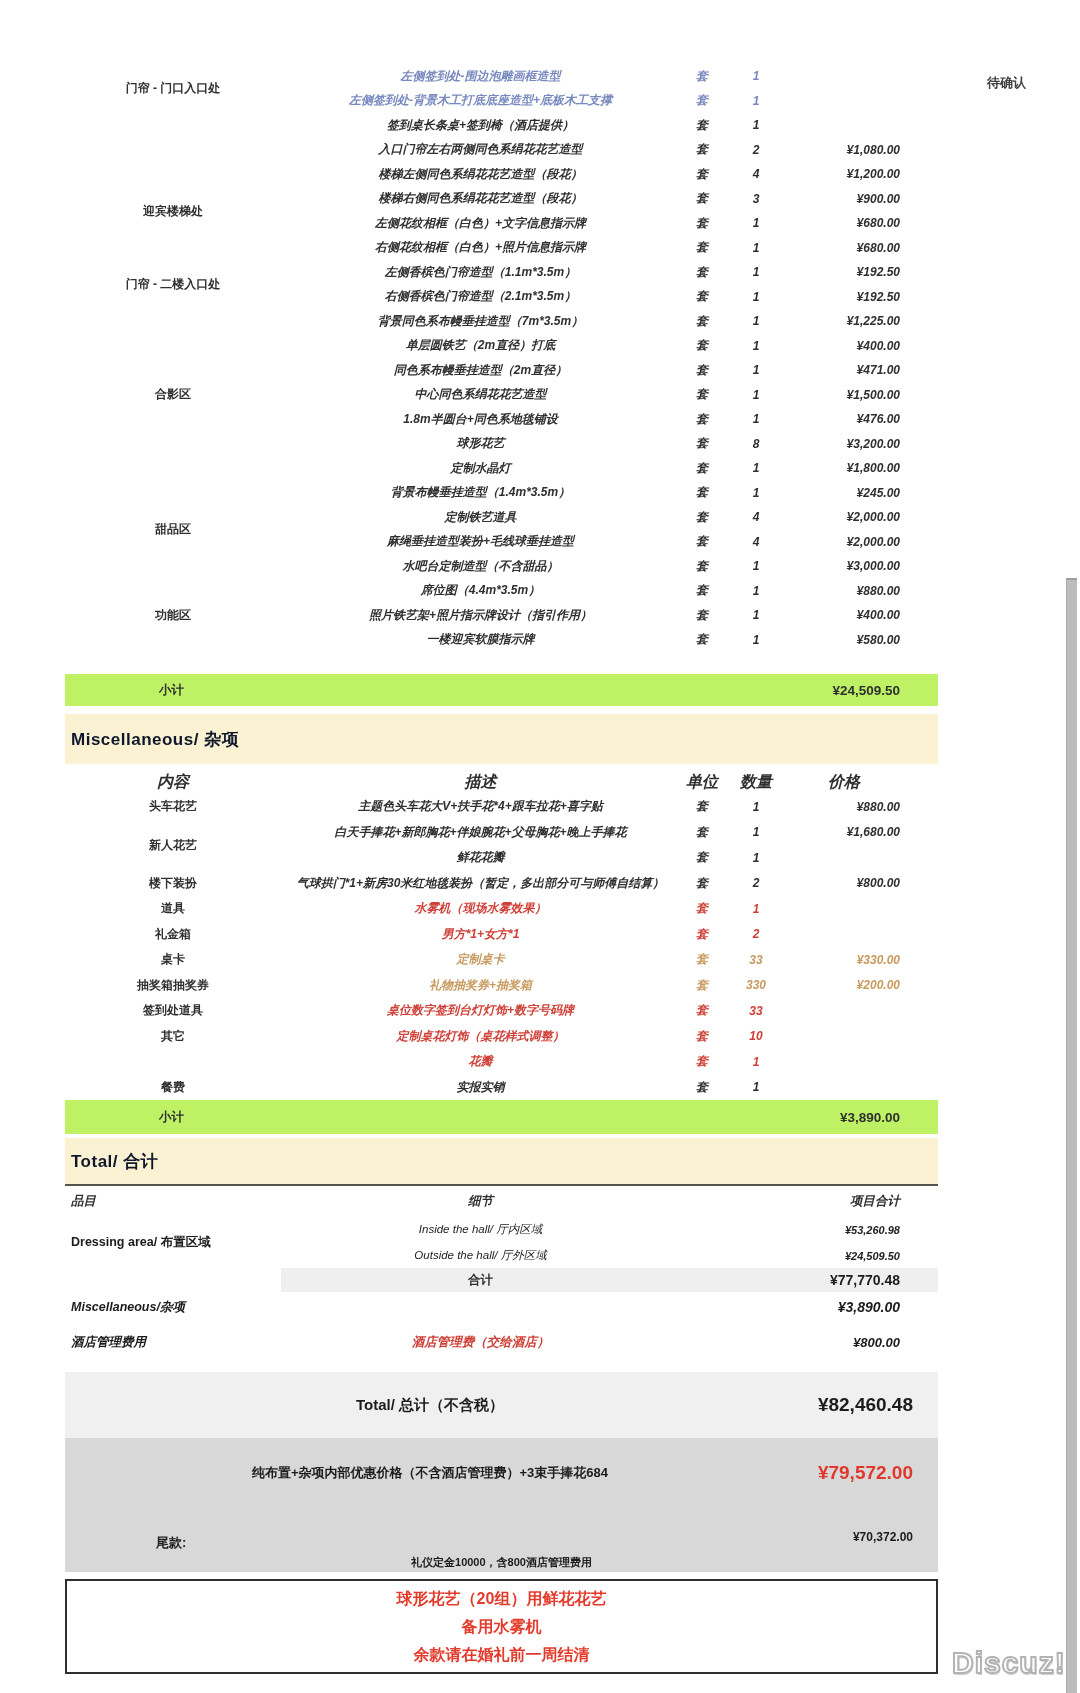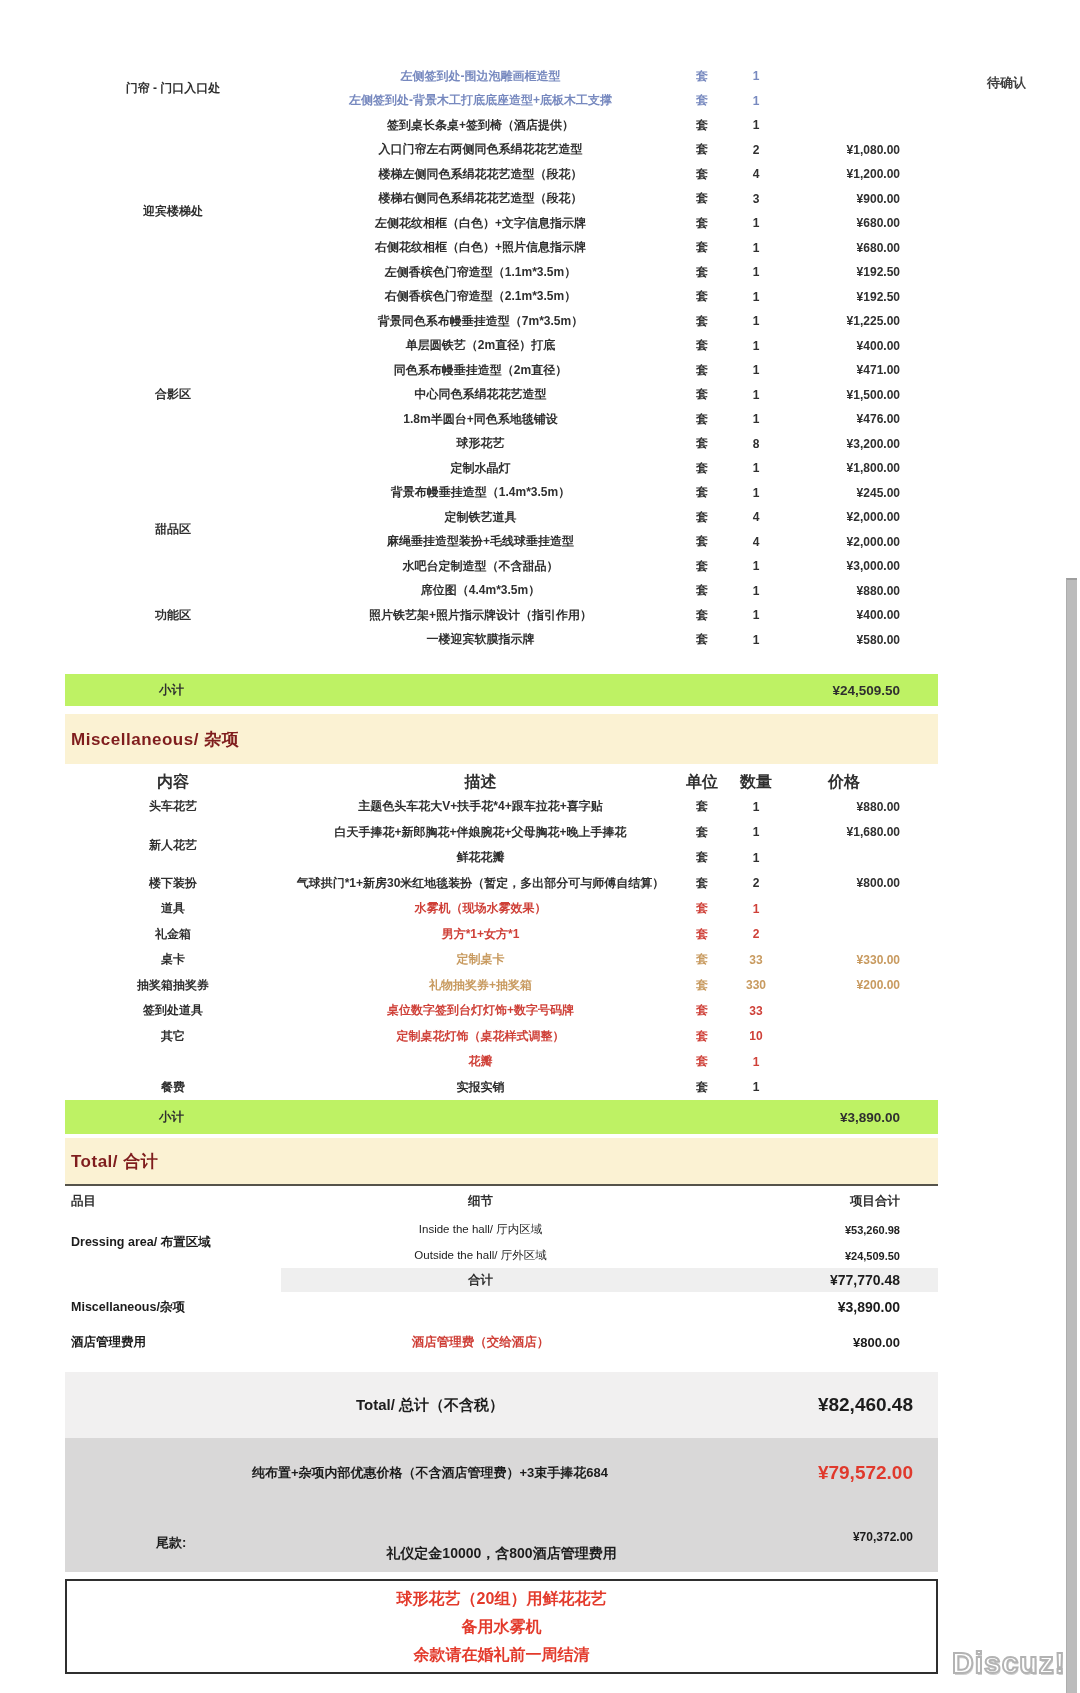--- a/index.html
+++ b/index.html
@@ -4,41 +4,41 @@
 <style>
   * { margin:0; padding:0; box-sizing:border-box; }
   html,body { background:#ffffff; }
   .page { position:relative; width:1080px; height:1693px; background:#fff; overflow:hidden;
           font-family:"Liberation Sans","DejaVu Sans",sans-serif; color:#2f2f2f; }
   .content { width:873px; margin-left:65px; }
   .spacer-top { height:64px; }
   .gap22{height:22px} .gap8{height:8px} .gap6{height:6px} .gap4{height:4px} .gap10{height:10px}
 
   .table-wrap { position:relative; }
-  .row { display:flex; align-items:center; white-space:nowrap; }
+  .row { display:flex; align-items:center; white-space:nowrap;font-style:italic; }
   .row.item { font-size:12px; font-weight:600; }
   .c-zone { width:216px; flex:none; }
   .c-desc { flex:1; text-align:center; }
   .c-unit { width:44px; flex:none; text-align:center; }
   .c-qty  { width:64px; flex:none; text-align:center; }
   .c-price{ width:112px; flex:none; text-align:right; }
   .c-end  { width:38px; flex:none; }
   .item.black { color:#2f2f2f; }
   .item.blue  { color:#7789bf; }
   .item.red   { color:#cf4038; }
   .item.orange{ color:#c89a5f; }
   .zone-label { position:absolute; left:0; width:216px; display:flex; align-items:center;
                 justify-content:center; font-size:12px; font-weight:600; color:#2f2f2f; }
 
   .band { display:flex; align-items:center; }
   .subtotal { height:32px; background:#bef264; }
   .subtotal .sub-label { padding-left:94px; font-size:12.5px; font-weight:600; flex:1; }
   .subtotal .sub-value { padding-right:38px; font-size:13.5px; font-weight:bold; }
   .cream { height:50px; background:#fbf2d3; padding-left:6px; }
-  .cream .sec-title { font-size:17px; font-weight:bold; color:#7f1d1d; letter-spacing:.5px; }
+  .cream .sec-title { font-size:17px; font-weight:bold; color:#0f172a; letter-spacing:.5px; }
   .cream.total-hd { height:48px; border-bottom:2px solid #55534a; }
 
   .row.thead { height:24px; font-size:16px; font-weight:bold; }
   .thead .c-zone { text-align:center; }
   .thead .c-price { text-align:center; }
 
   .row.thead2 { height:30px; font-size:12.5px; font-weight:bold; }
   .thead2 .c-zone { padding-left:6px; }
   .t-row { font-size:11.5px; font-weight:400; color:#222; }
   .t-val { font-size:11px; font-weight:600; }
@@ -58,22 +58,22 @@
 
   .light-total { position:relative; height:66px; background:#f1f0f0; }
   .light-total .lbl { width:730px; text-align:center; font-size:15px; font-weight:bold; color:#1c1c1c; }
   .big-val { position:absolute; right:25px; top:50%; transform:translateY(-50%);
              font-size:19px; font-weight:bold; color:#1c1c1c; }
   .dark-total { position:relative; height:134px; background:#d9d8d8; }
   .dark-total .line1 { position:absolute; top:26px; left:0; width:730px; text-align:center;
                        font-size:13px; font-weight:bold; color:#1c1c1c; }
   .dark-total .val1 { position:absolute; right:25px; top:24px; font-size:19px; font-weight:bold; color:#e0392c; }
   .dark-total .final-lbl { position:absolute; left:91px; top:96px; font-size:13px; font-weight:bold; color:#1c1c1c; }
-  .dark-total .final-detail { position:absolute; top:107px; left:0; width:100%; 
-                              text-align:center; font-size:14px; font-weight:bold; color:#1c1c1c; }
+  .dark-total .final-detail { position:absolute; top:117px; left:0; width:100%; 
+                              text-align:center; font-size:11px; font-weight:bold; color:#1c1c1c; }
   .dark-total .val2 { position:absolute; right:25px; top:92px; font-size:12px; font-weight:bold; color:#1c1c1c;margin-left:32px; }
 
   .notes-box { margin-top:7px; height:95px; border:2px solid #2f2f2f; background:#fff;
                display:flex; flex-direction:column; align-items:center; justify-content:center; gap:4px; }
   .notes-box .note-line { font-size:16px; font-weight:bold; color:#e33a2b; line-height:24px; }
 
   .pending { position:absolute; left:987px; top:74px; font-size:13px; font-weight:600; color:#414141; }
   .discuz { position:absolute; left:952px; top:1646px; font-size:30px; font-weight:800;
             color:#ffffff; -webkit-text-stroke:2px #b3b3b3;
             text-shadow:1px 2px 0 #cfcfcf; letter-spacing:1px; }
@@ -277,20 +277,21 @@
         <div class="row item black" style="height: 24.5px;">
           <div class="c-zone"></div>
           <div class="c-desc">一楼迎宾软膜指示牌</div>
           <div class="c-unit">套</div>
           <div class="c-qty">1</div>
           <div class="c-price">¥580.00</div>
           <div class="c-end"></div>
         </div>
         <div class="zone-label" style="top: 0px; height: 49px;">门帘 - 门口入口处</div>
         <div class="zone-label" style="top: 98px; height: 98px;">迎宾楼梯处</div>
+        <div class="zone-label" style="top: 196px; height: 49px;">门帘 - 二楼入口处</div>
         <div class="zone-label" style="top: 269.5px; height: 122.5px;">合影区</div>
         <div class="zone-label" style="top: 441px; height: 49px;">甜品区</div>
         <div class="zone-label" style="top: 539px; height: 24.5px;">功能区</div>
       </div>
 
     <div class="gap22"></div>
     <div class="band subtotal">
       <span class="sub-label">小计</span>
       <span class="sub-value">¥24,509.50</span>
     </div>

